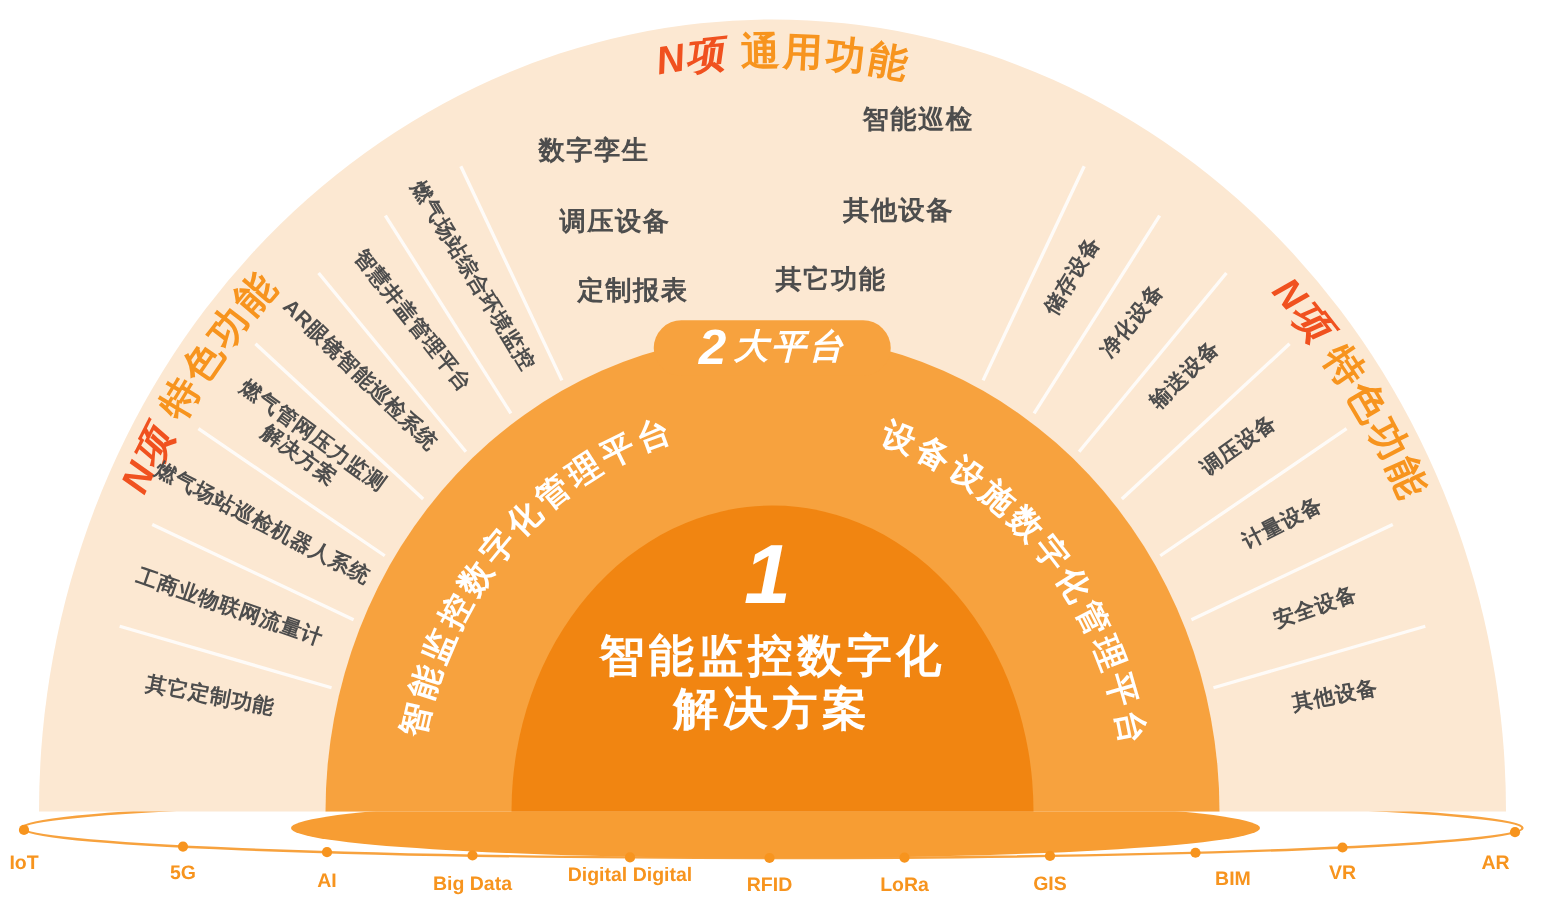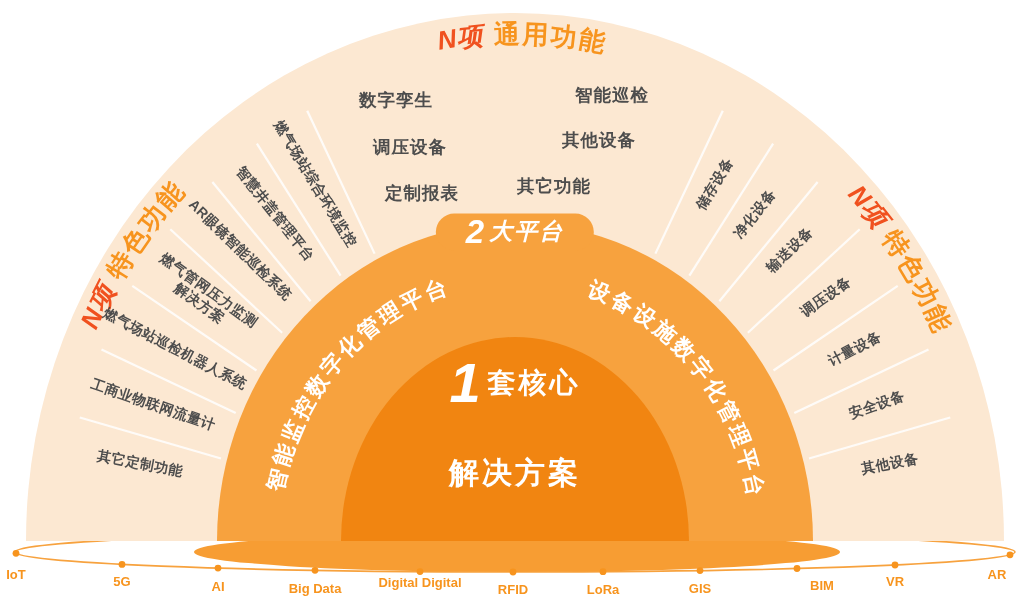--- a/index.html
+++ b/index.html
@@ -84,21 +84,21 @@
       <circle cx="700" cy="570.6" r="3.4" fill="#F7941E"></circle>
       <circle cx="797" cy="568.5" r="3.4" fill="#F7941E"></circle>
       <circle cx="895" cy="565.0" r="3.4" fill="#F7941E"></circle>
       <circle cx="1010" cy="554.8" r="3.4" fill="#F7941E"></circle>
     </g>
   </svg>
 
   <div class="top-item" style="left:396px;top:100px">数字孪生</div>
   <div class="top-item" style="left:410px;top:147px">调压设备</div>
   <div class="top-item" style="left:422px;top:193px">定制报表</div>
-  <div class="top-item" style="left:612px;top:95px">智能巡检</div>
+  <div class="top-item" style="left:612px;top:79px">智能巡检</div>
   <div class="top-item" style="left:599px;top:140px">其他设备</div>
   <div class="top-item" style="left:554px;top:186px">其它功能</div>
 
   <div class="side-item" style="left:315px;top:184px;transform:translate(-50%,-50%) rotate(58.6deg)">燃气场站综合环境监控</div>
   <div class="side-item" style="left:275px;top:214px;transform:translate(-50%,-50%) rotate(51.5deg)">智慧井盖管理平台</div>
   <div class="side-item" style="left:240px;top:250px;transform:translate(-50%,-50%) rotate(44.2deg)">AR眼镜智能巡检系统</div>
   <div class="side-item" style="left:204px;top:297px;transform:translate(-50%,-50%) rotate(35.7deg)">
     <div>燃气管网压力监测</div>
     <div>解决方案</div>
   </div>
@@ -114,22 +114,22 @@
   <div class="side-item" style="left:877px;top:405px;transform:translate(-50%,-50%) rotate(-19deg)">安全设备</div>
   <div class="side-item" style="left:890px;top:464px;transform:translate(-50%,-50%) rotate(-10.7deg)">其他设备</div>
 
   <div class="badge">
     <span class="badge-num">2</span>
     <span class="badge-suffix">大平台</span>
   </div>
 
   <div class="core-head">
     <span class="core-num">1</span>
-    <span class="core-suffix">套核心</span>
   </div>
+  <div class="core-line" style="left:515px;top:438px">智能监控数字化</div>
   <div class="core-line" style="left:515px;top:473px">解决方案</div>
 
   <div class="tech-label" style="left:16px;top:568px">IoT</div>
   <div class="tech-label" style="left:122px;top:575px">5G</div>
   <div class="tech-label" style="left:218px;top:580px">AI</div>
   <div class="tech-label" style="left:315px;top:582px">Big Data</div>
   <div class="tech-label" style="left:420px;top:576px">Digital Digital</div>
   <div class="tech-label" style="left:513px;top:583px">RFID</div>
   <div class="tech-label" style="left:603px;top:583px">LoRa</div>
   <div class="tech-label" style="left:700px;top:582px">GIS</div>

